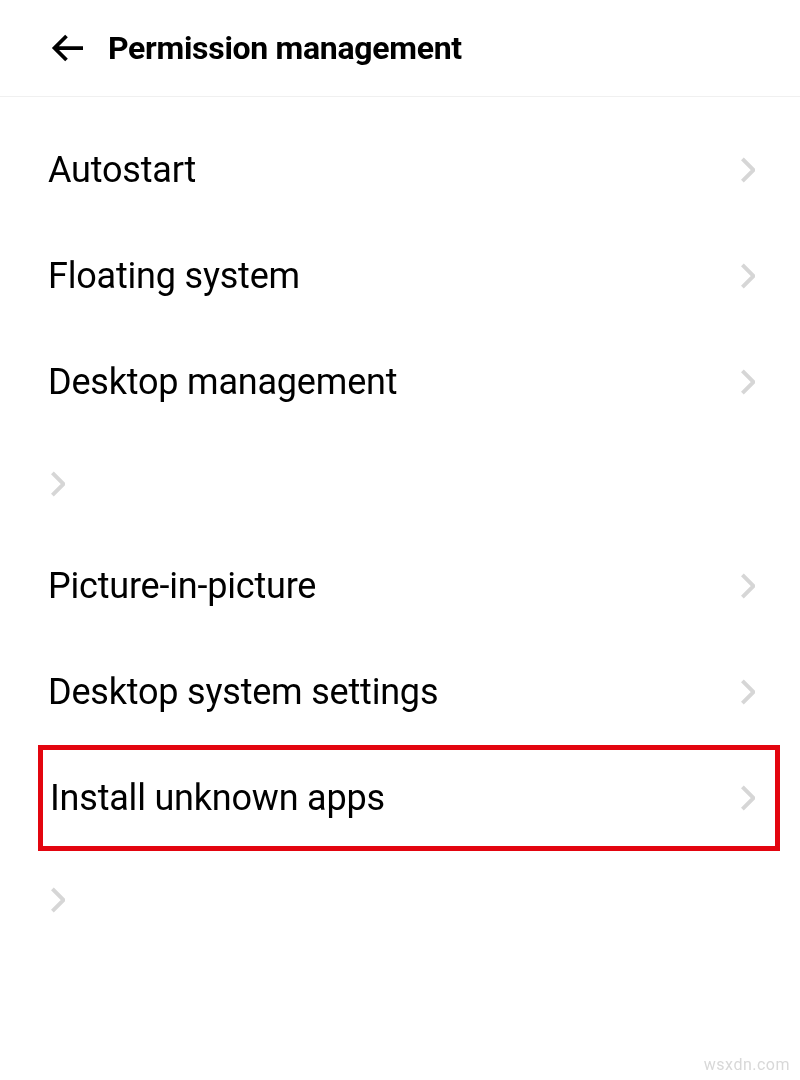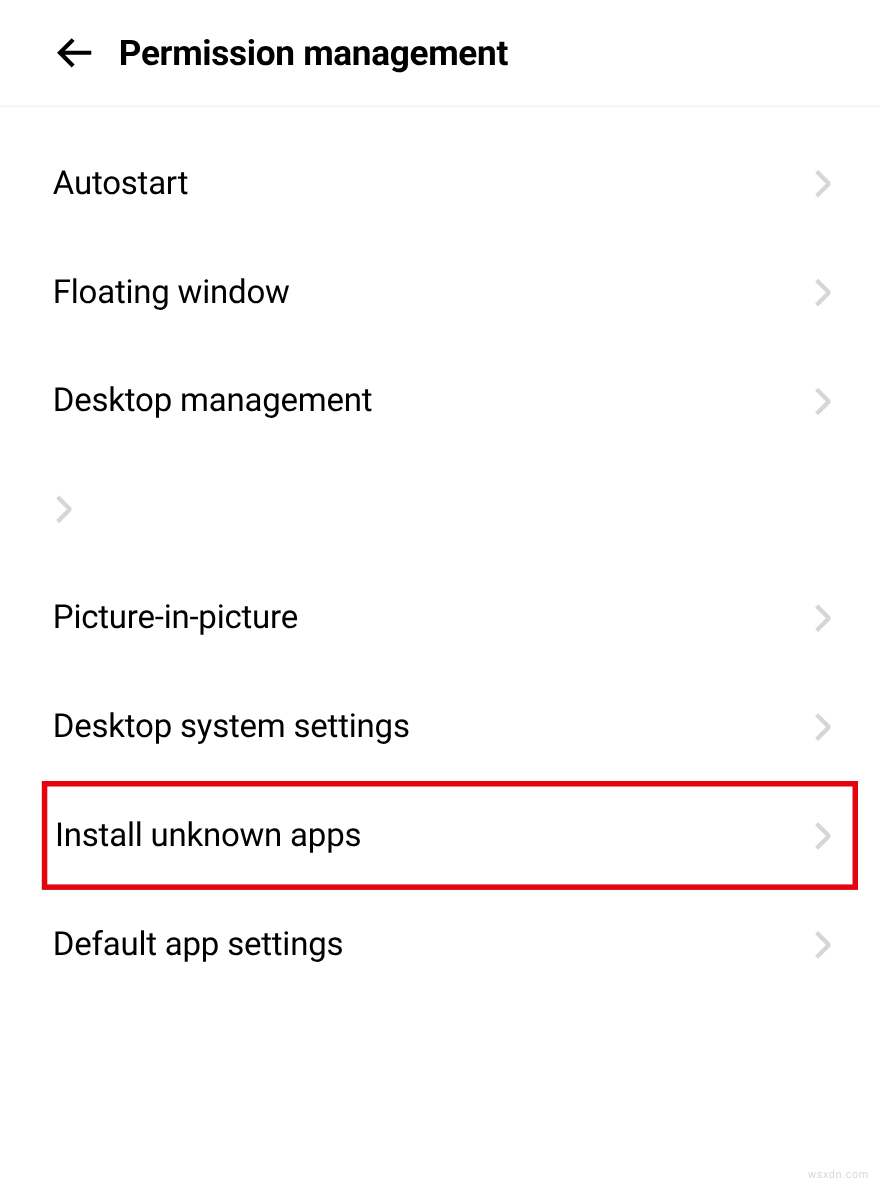--- a/index.html
+++ b/index.html
@@ -60,21 +60,21 @@
     .list-item.highlighted {
       outline: 5px solid #e3050f;
       outline-offset: -5px;
       margin-left: 38px;
       margin-right: 20px;
       padding-left: 12px;
       padding-right: 22px;
       text-align: right;
     }
     .list-item-label {
-      font-size: 30px;
+      font-size: 36px;
       font-weight: 400;
       color: #000000;
       letter-spacing: -0.2px;
     }
     .chevron {
       width: 20px;
       height: 34px;
       display: flex;
       align-items: center;
       justify-content: center;
@@ -83,21 +83,21 @@
       width: 14px;
       height: 26px;
       stroke: #d6d6d6;
       stroke-width: 2.8;
       fill: none;
     }
     .watermark {
       position: absolute;
       bottom: 6px;
       right: 10px;
-      font-size: 10px;
+      font-size: 16px;
       color: #d8d8d8;
       letter-spacing: 0.5px;
     }
   </style>
 </head>
 <body>
 
 <div class="header">
   <div class="back-icon">
     <svg viewBox="0 0 24 24">
@@ -114,21 +114,21 @@
   <div class="list-item">
     <span class="list-item-label">Autostart</span>
     <span class="chevron">
       <svg viewBox="0 0 10 18">
           <path d="M1 1 L9 9 L1 17"></path>
         </svg>
     </span>
   </div>
 
   <div class="list-item">
-    <span class="list-item-label">Floating window</span>
+    <span class="list-item-label">Floating system</span>
     <span class="chevron">
       <svg viewBox="0 0 10 18">
           <path d="M1 1 L9 9 L1 17"></path>
         </svg>
     </span>
   </div>
 
   <div class="list-item">
     <span class="list-item-label">Desktop management</span>
     <span class="chevron">
@@ -167,21 +167,20 @@
   <div class="list-item highlighted">
     <span class="list-item-label">Install unknown apps</span>
     <span class="chevron">
       <svg viewBox="0 0 10 18">
           <path d="M1 1 L9 9 L1 17"></path>
         </svg>
     </span>
   </div>
 
   <div class="list-item">
-    <span class="list-item-label">Default app settings</span>
     <span class="chevron">
       <svg viewBox="0 0 10 18">
           <path d="M1 1 L9 9 L1 17"></path>
         </svg>
     </span>
   </div>
 
 </div>
 
 <div class="watermark">wsxdn.com</div>

